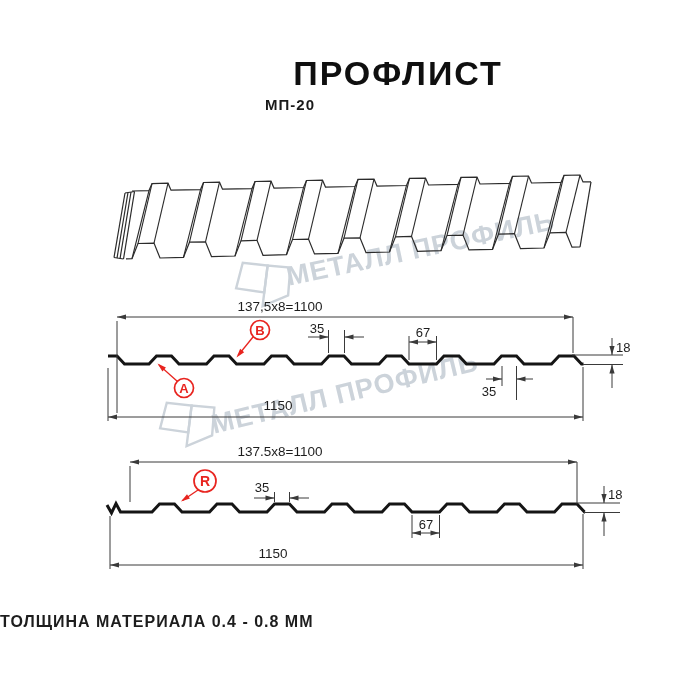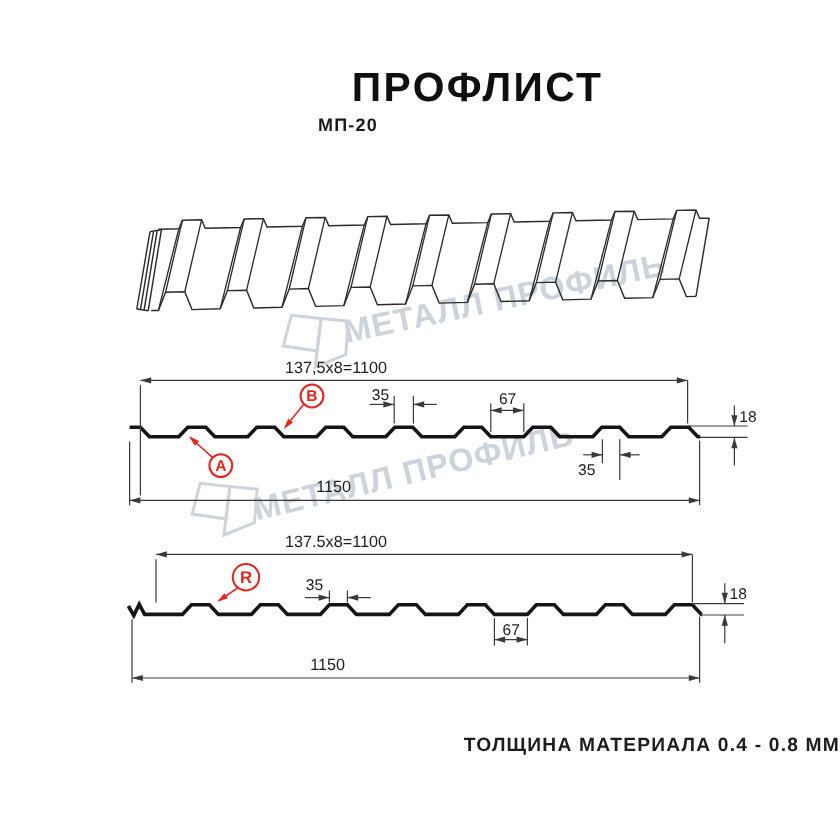--- a/index.html
+++ b/index.html
@@ -2,21 +2,21 @@
 <html><head>
 <meta charset="utf-8">
 <style>
   html,body{margin:0;padding:0;background:#fff;width:700px;height:700px;overflow:hidden;
             font-family:"Liberation Sans",sans-serif;}
   #page{position:relative;width:700px;height:700px;background:#fff;}
   .title{position:absolute;top:54px;left:0;width:700px;text-align:center;
          font-size:34px;font-weight:800;letter-spacing:2px;color:#0f0f0f;margin-left:48px;}
   .subtitle{position:absolute;top:96px;left:0;width:580px;text-align:center;
             font-size:15px;font-weight:700;letter-spacing:1px;color:#1a1a1a;}
-  .footer{position:absolute;top:613px;left:0;width:700px;text-align:right;
+  .footer{position:absolute;top:613px;left:0;width:700px;text-align:left;
           font-size:16px;font-weight:700;letter-spacing:1px;color:#1d1d1d;}
   .wm{position:absolute;white-space:nowrap;font-size:27px;font-weight:700;
       color:#ccd3da;letter-spacing:1px;transform-origin:0 50%;}
   #wm1{left:287px;top:262px;transform:rotate(-12deg);}
   #wm2{left:212px;top:410px;transform:rotate(-13.5deg);}
   .wmlogo{position:absolute;transform-origin:50% 50%;}
   #wmlogo1{left:224px;top:260px;transform:rotate(-10deg);}
   #wmlogo2{left:148px;top:400px;transform:rotate(-10deg);}
   svg{position:absolute;left:0;top:0;}
   text{font-family:"Liberation Sans",sans-serif;fill:#1e1e1e;}

